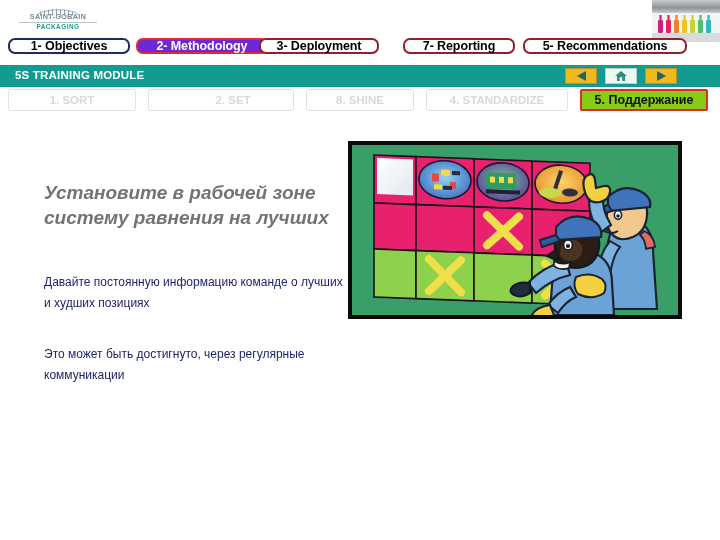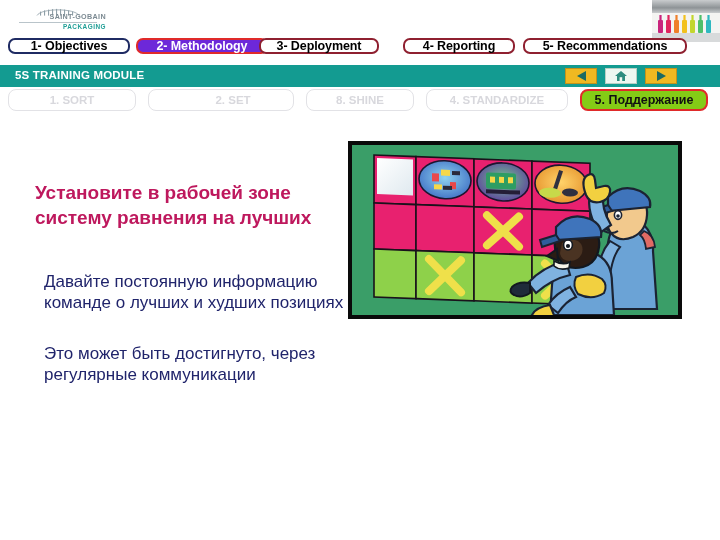--- a/index.html
+++ b/index.html
@@ -16,21 +16,21 @@
     background: #ffffff;
   }
 
   
   #brand-logo {
     position: absolute;
     left: 10px;
     top: 2px;
     width: 96px;
     height: 30px;
-    text-align: right;
+    text-align: center;
     line-height: 1;
     user-select: none;
   }
   #brand-logo .arch {
     display: block;
     width: 46px;
     height: 9px;
     margin: 1px auto 0 auto;
   }
   #brand-logo .brand-name {
@@ -154,53 +154,54 @@
     top: 89px;
     width: 720px;
     height: 24px;
   }
   .sub-tab {
     position: absolute;
     top: 0;
     height: 22px;
     box-sizing: border-box;
     border: 1px solid #e2e2e6;
-    border-radius: 8px;
+    border-radius: 2px;
     background: #ffffff;
     color: #d8d8dd;
     font-size: 11.5px;
     font-weight: bold;
     display: flex;
     align-items: center;
     justify-content: center;
     white-space: nowrap;
   }
   .sub-tab.sub-active {
     border: 2px solid #e02a2a;
     background: #84cc16;
     color: #111111;
     font-size: 12.5px;
   }
 
   
   #content-heading {
     position: absolute;
-    left: 35px;
+    left: 44px;
     top: 180px;
     width: 320px;
     font-size: 19px;
     font-weight: bold;
     line-height: 25px;
-    color: #be185d;
+    color: #737373;
+    font-style: italic;
   }
   .content-para {
     position: absolute;
     left: 44px;
     width: 300px;
-    font-size: 17px;
+    font-size: 12px;
     line-height: 20.5px;
     color: #20246b;
   }
   #content-para-1 { top: 272px; }
   #content-para-2 { top: 344px; }
 
   
   #illustration {
     position: absolute;
     left: 348px;
@@ -283,21 +284,21 @@
           <rect x="55.4" y="15" width="2.2" height="6"></rect>
         </g>
     </g>
   </svg>
 </div>
 
 <div id="main-tabs">
   <div class="main-tab tab-first" style="left:8px;  width:122px;">1- Objectives</div>
   <div class="main-tab tab-active" style="left:136px; width:132px;">2- Methodology</div>
   <div class="main-tab" style="left:259px; width:120px;text-align:right;">3- Deployment</div>
-  <div class="main-tab" style="left:403px; width:112px;">4- Reporting</div>
+  <div class="main-tab" style="left:403px; width:112px;">7- Reporting</div>
   <div class="main-tab" style="left:523px; width:164px;">5- Recommendations</div>
 </div>
 
 <div id="module-bar">
   <span id="module-title">5S TRAINING MODULE</span>
   <div class="nav-btn" id="nav-prev">
     <span class="tri-left"></span>
   </div>
   <div class="nav-btn" id="nav-home">
     <svg width="14" height="12" viewBox="0 0 14 12" aria-hidden="true">

